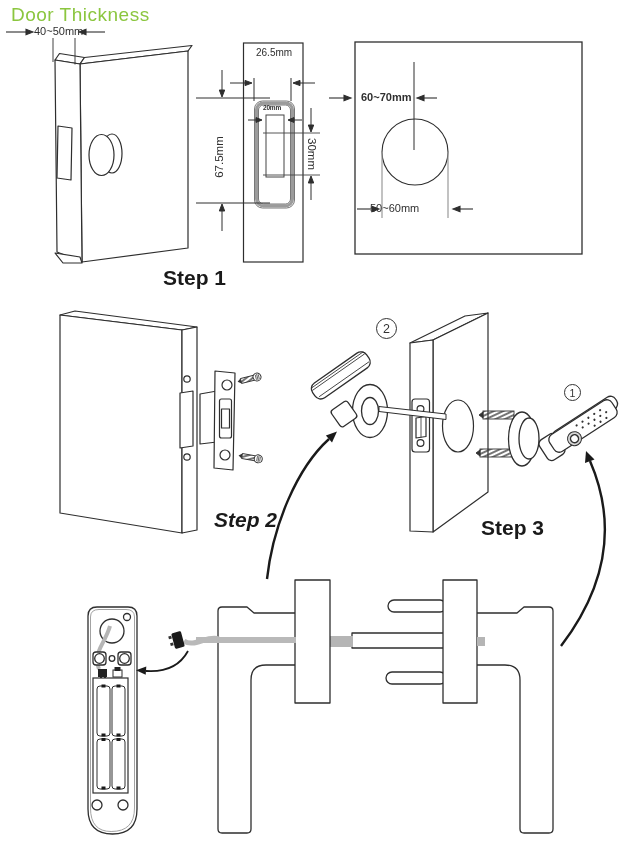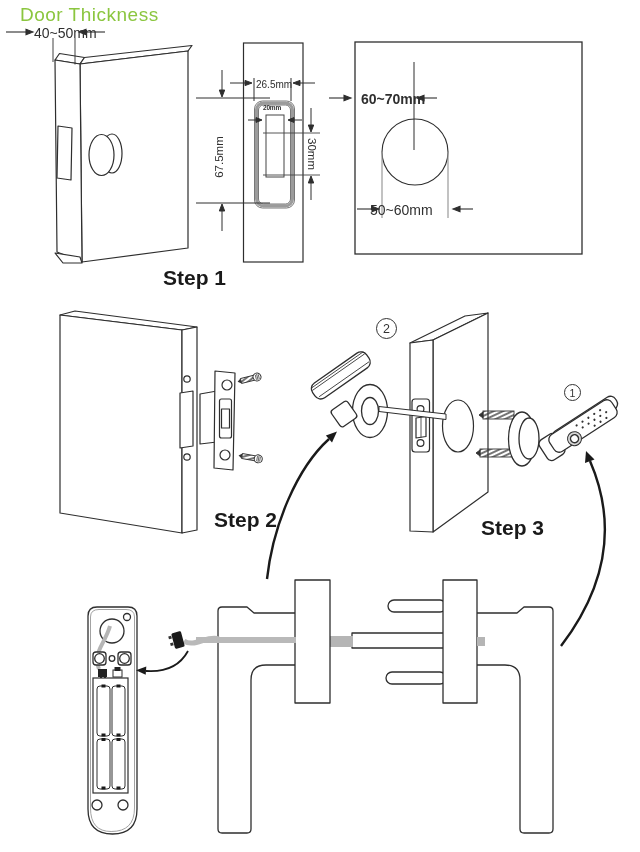--- a/index.html
+++ b/index.html
@@ -1,21 +1,21 @@
 <!DOCTYPE html>
 <html><head>
 <meta charset="utf-8">
 <style>
   html,body{margin:0;padding:0;background:#fff;}
   .stage{position:relative;width:640px;height:852px;background:#ffffff;overflow:hidden;
          font-family:"Liberation Sans",sans-serif;color:#2b2b2b;}
   .stage svg{position:absolute;left:0;top:0;}
   .lbl{position:absolute;white-space:nowrap;font-size:11px;color:#2f2f2f;line-height:1;}
   .title{font-size:19px;color:#8BC63F;letter-spacing:.5px;}
-  .dim{font-size:14px;}
+  .dim{font-size:11px;}
   .dim-sm{font-size:10px;}
   .dim-xs{font-size:6.5px;font-weight:bold;letter-spacing:-.2px;}
   .rot{transform:translate(-50%,-50%) rotate(-90deg);font-size:11.5px;}
   .rot-cw{transform:translate(-50%,-50%) rotate(90deg);font-size:11.5px;}
   .step{font-size:21px;font-weight:bold;color:#1a1a1a;}
   .badge{position:absolute;border:1.6px solid #333;border-radius:50%;
          display:flex;align-items:center;justify-content:center;color:#333;background:#fff;}
   .badge.b2{width:19px;height:19px;font-size:12.5px;}
   .badge.b1{width:15px;height:15px;font-size:10.5px;}
 </style>
@@ -266,30 +266,30 @@
   <g fill="none" stroke="#1a1a1a" stroke-width="2.4">
     <path d="M 267,579 C 273,525 297,468 329,439"></path>
     <polygon points="337,431.5 332,442.5 325.9,435.6" fill="#1a1a1a" stroke="none"></polygon>
     <path d="M 561,646 C 615,575 612,512 590,461"></path>
     <polygon points="586,451 594.5,459.5 585,463" fill="#1a1a1a" stroke="none"></polygon>
     <path d="M 188,651 Q 176,673 146,671" stroke-width="1.8"></path>
     <polygon points="136,670.3 146.3,666.6 145.7,674.8" fill="#1a1a1a" stroke="none"></polygon>
   </g>
 </svg>
 
-<div class="lbl title" style="left:20px;top:5px;">Door Thickness</div>
+<div class="lbl title" style="left:11px;top:5px;">Door Thickness</div>
 
 <div class="lbl dim" style="left:34px;top:26px;">40~50mm</div>
-<div class="lbl dim-sm" style="left:256px;top:80px;">26.5mm</div>
+<div class="lbl dim-sm" style="left:256px;top:48px;">26.5mm</div>
 <div class="lbl dim-xs" style="left:263px;top:105px;">20mm</div>
 <div class="lbl rot" style="left:220px;top:157px;">67.5mm</div>
 <div class="lbl rot-cw" style="left:311px;top:154px;">30mm</div>
 <div class="lbl dim" style="left:361px;top:92px;font-weight:bold;">60~70mm</div>
 <div class="lbl dim" style="left:370px;top:203px;">50~60mm</div>
 
 <div class="lbl step" style="left:163px;top:267px;">Step 1</div>
-<div class="lbl step" style="left:214px;top:509px;">Step 2</div>
+<div class="lbl step" style="left:214px;top:509px;font-style:italic;">Step 2</div>
 <div class="lbl step" style="left:481px;top:517px;">Step 3</div>
 
 <div class="badge b2" style="left:376px;top:318px;">2</div>
 <div class="badge b1" style="left:564px;top:384px;">1</div>
 
 </div>
 
 </body></html>

